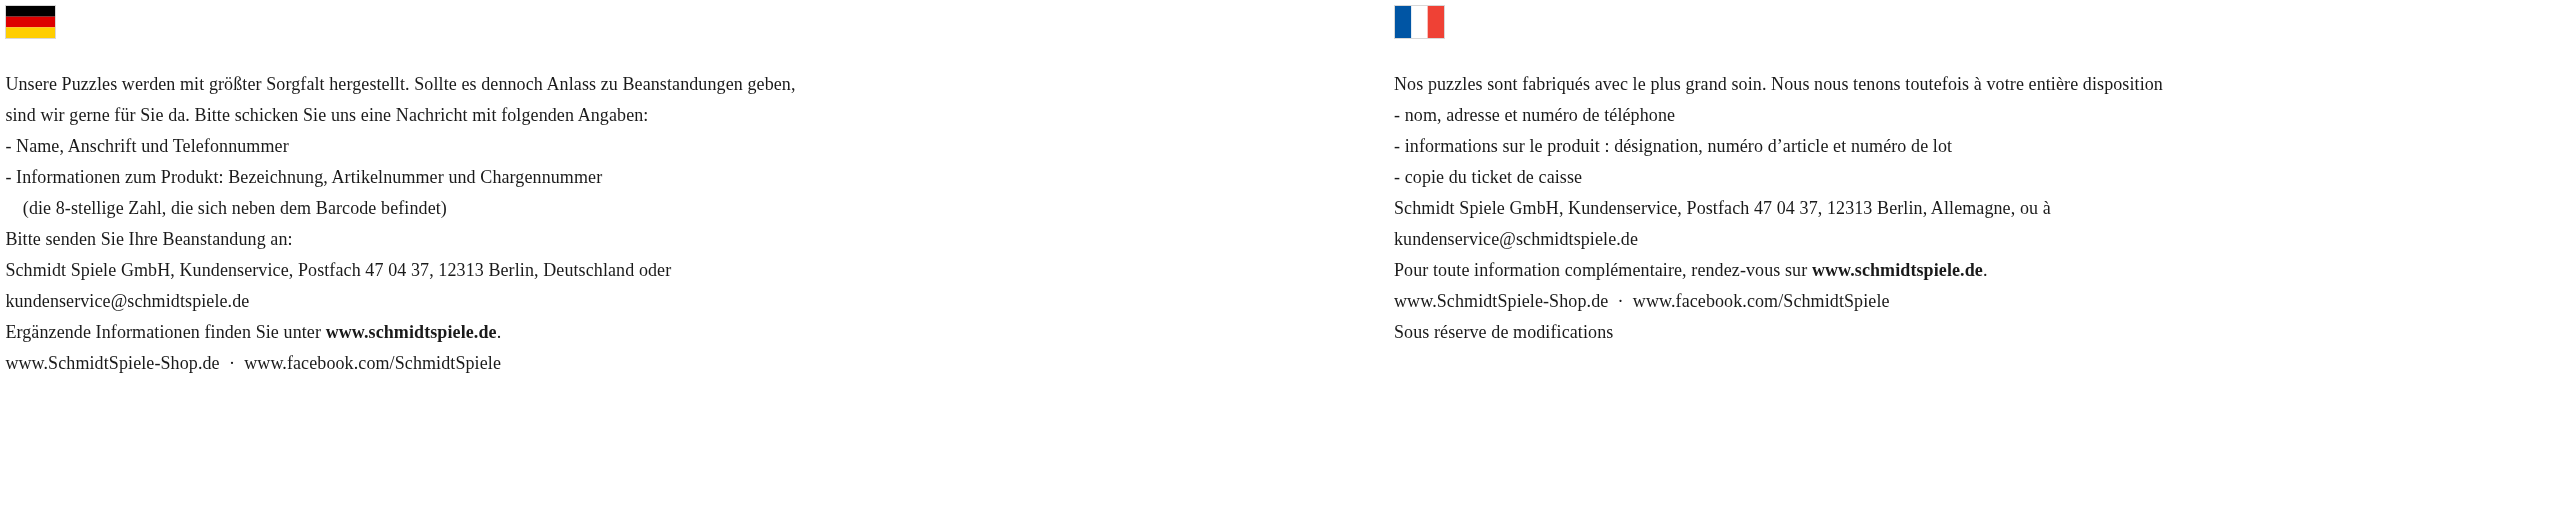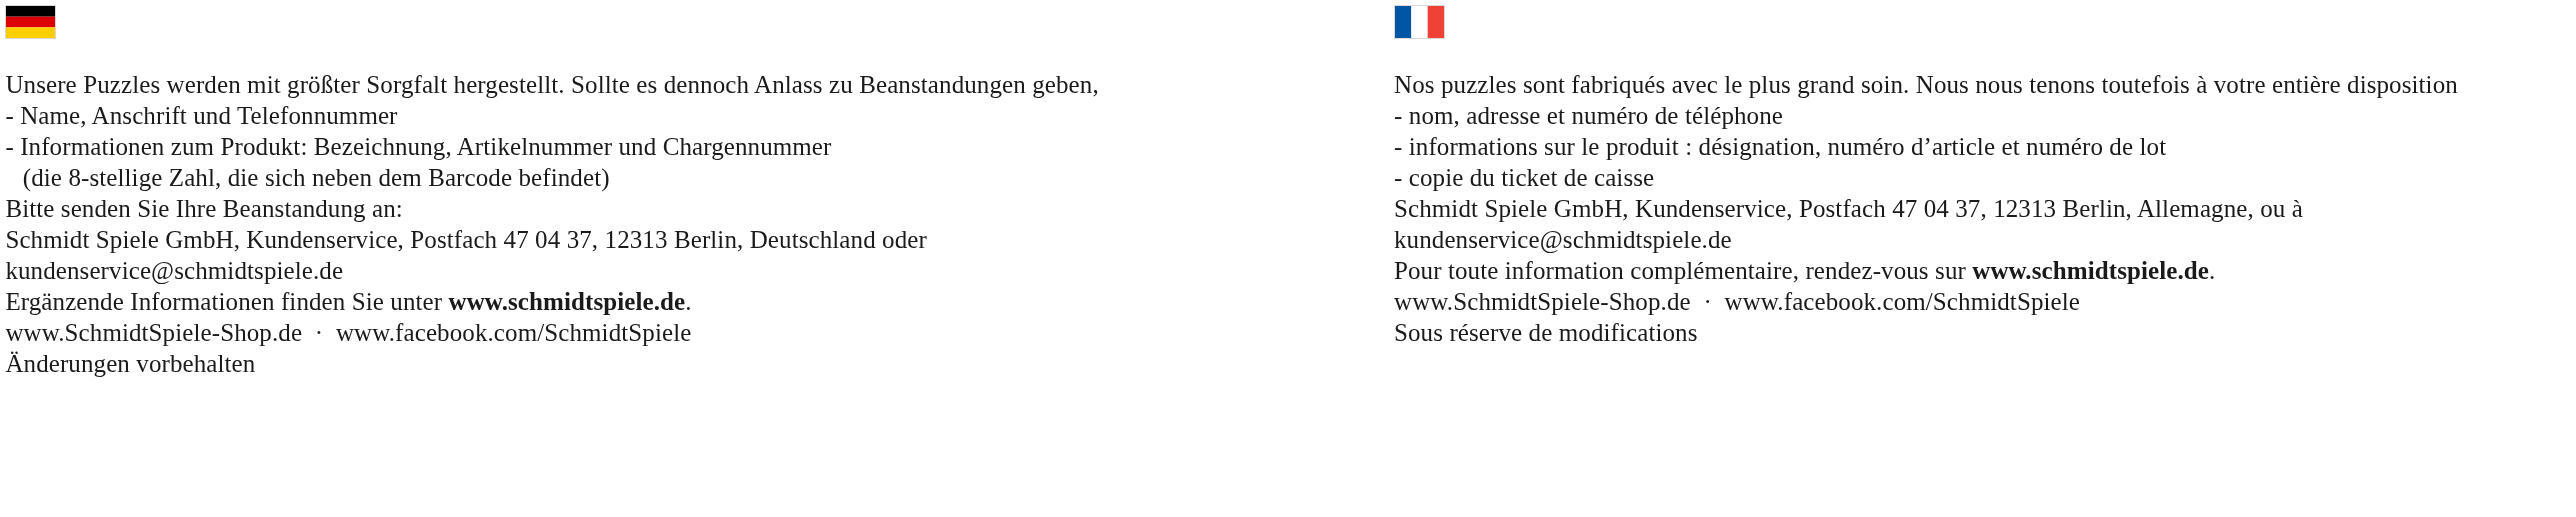--- a/index.html
+++ b/index.html
@@ -32,21 +32,21 @@
     height: 34px;
     margin-top: 5.4px;
     margin-bottom: 29.5px;
     display: block;
     border: 0.7px solid #d8d8d8;
     box-sizing: border-box;
   }
   .flag svg { display: block; width: 100%; height: 100%; }
 
   .lines {
-    font-size: 25px;
+    font-size: 18px;
     line-height: 31px;
     letter-spacing: 0.1px;
   }
   .line {
     white-space: pre;
     margin: 0;
   }
   .line.indent { padding-left: 17.4px; }
   .line b { font-weight: bold; }
 </style>
@@ -58,29 +58,29 @@
   <div class="column col-de">
     <div class="flag">
       <svg viewBox="0 0 5 3" preserveAspectRatio="none">
         <rect width="5" height="1" y="0" fill="#000000"></rect>
         <rect width="5" height="1" y="1" fill="#DD0000"></rect>
         <rect width="5" height="1" y="2" fill="#FFCE00"></rect>
       </svg>
     </div>
     <div class="lines">
       <p class="line">Unsere Puzzles werden mit größter Sorgfalt hergestellt. Sollte es dennoch Anlass zu Beanstandungen geben,</p>
+      <p class="line">sind wir gerne für Sie da. Bitte schicken Sie uns eine Nachricht mit folgenden Angaben:</p>
       <p class="line">- Name, Anschrift und Telefonnummer</p>
       <p class="line">- Informationen zum Produkt: Bezeichnung, Artikelnummer und Chargennummer</p>
       <p class="line indent">(die 8-stellige Zahl, die sich neben dem Barcode befindet)</p>
       <p class="line">Bitte senden Sie Ihre Beanstandung an:</p>
       <p class="line">Schmidt Spiele GmbH, Kundenservice, Postfach 47 04 37, 12313 Berlin, Deutschland oder</p>
       <p class="line">kundenservice@schmidtspiele.de</p>
       <p class="line"><span>Ergänzende Informationen finden Sie unter </span><b>www.schmidtspiele.de</b><span>.</span></p>
       <p class="line">www.SchmidtSpiele-Shop.de  ·  www.facebook.com/SchmidtSpiele</p>
-      <p class="line">Änderungen vorbehalten</p>
     </div>
   </div>
 
   <div class="column col-fr">
     <div class="flag">
       <svg viewBox="0 0 3 2" preserveAspectRatio="none">
         <rect width="1" height="2" x="0" fill="#0055A4"></rect>
         <rect width="1" height="2" x="1" fill="#FFFFFF"></rect>
         <rect width="1" height="2" x="2" fill="#EF4135"></rect>
       </svg>

